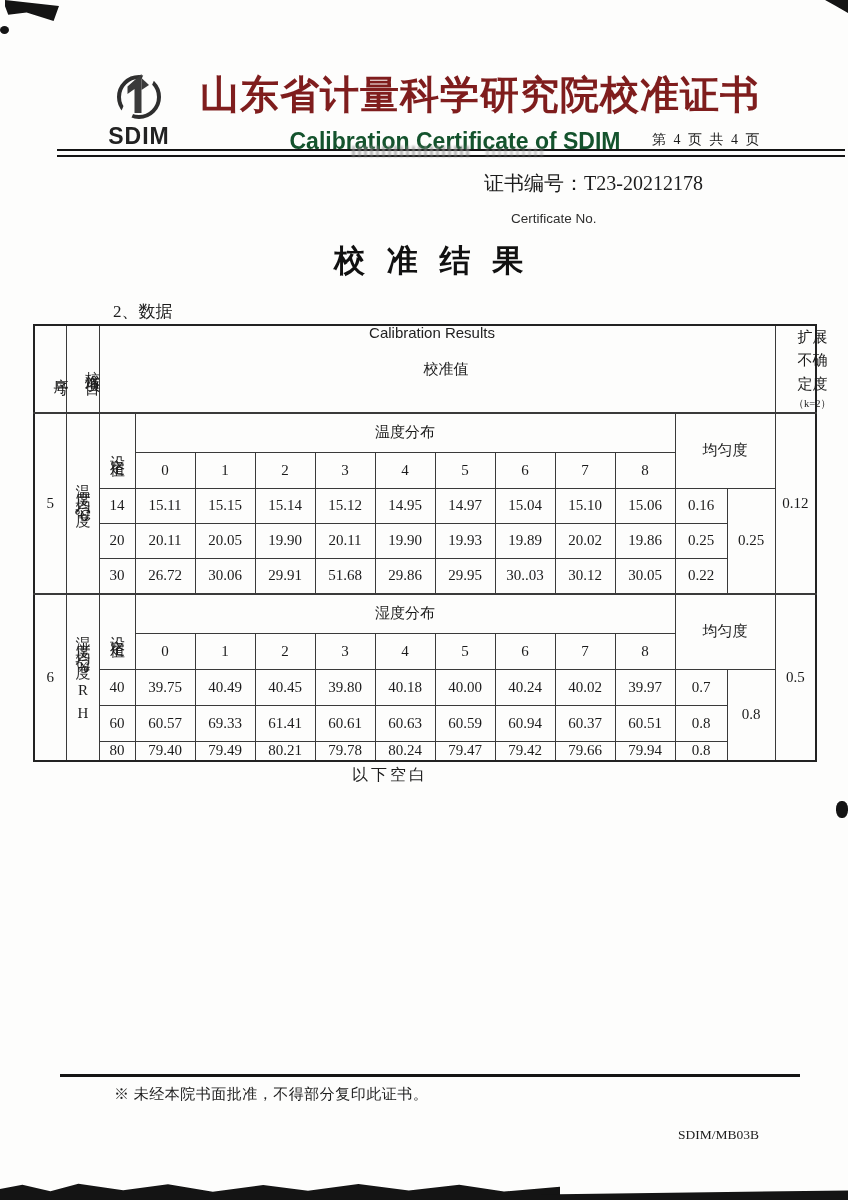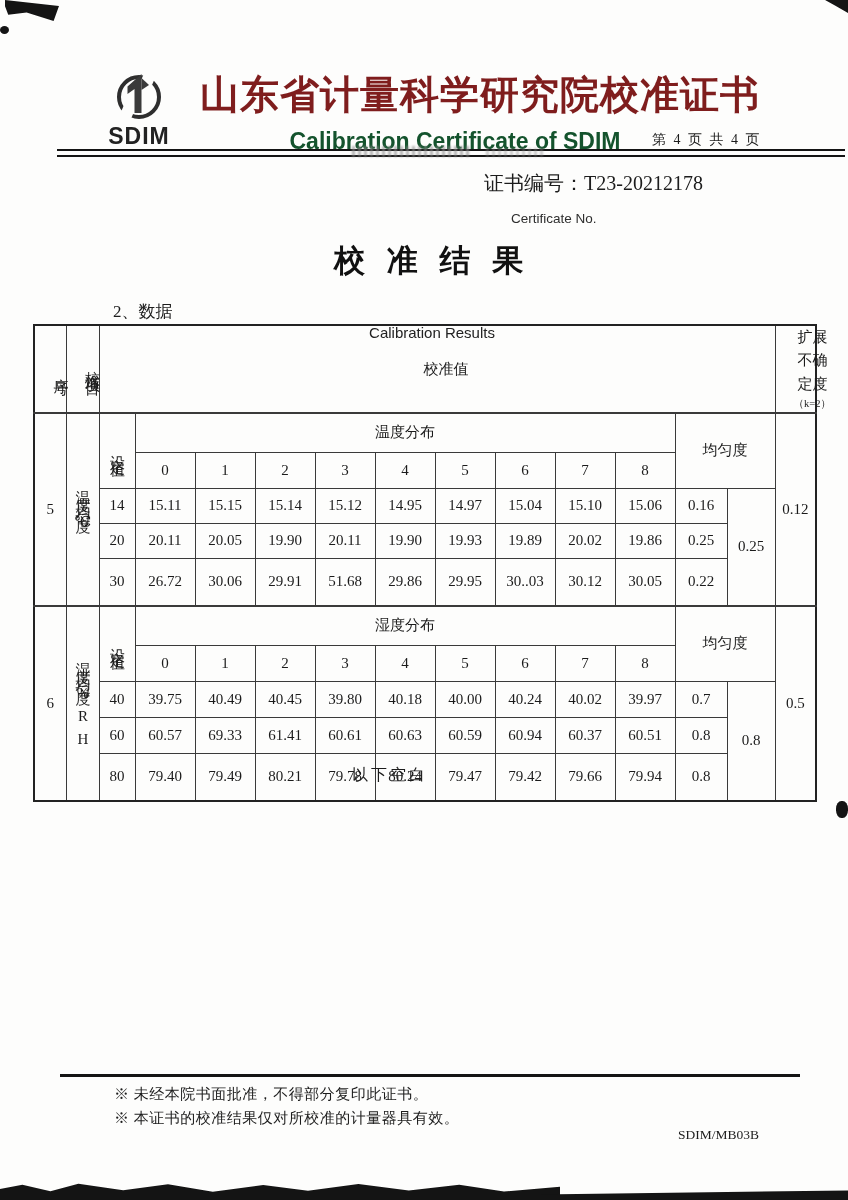--- a/index.html
+++ b/index.html
@@ -161,21 +161,21 @@
       <td>20.05</td>
       <td>19.90</td>
       <td>20.11</td>
       <td>19.90</td>
       <td>19.93</td>
       <td>19.89</td>
       <td>20.02</td>
       <td>19.86</td>
       <td>0.25</td>
     </tr>
-    <tr style="height:48px">
+    <tr style="height:36px">
       <td>30</td>
       <td>26.72</td>
       <td>30.06</td>
       <td>29.91</td>
       <td>51.68</td>
       <td>29.86</td>
       <td>29.95</td>
       <td>30..03</td>
       <td>30.12</td>
       <td>30.05</td>
@@ -221,36 +221,35 @@
       <td>69.33</td>
       <td>61.41</td>
       <td>60.61</td>
       <td>60.63</td>
       <td>60.59</td>
       <td>60.94</td>
       <td>60.37</td>
       <td>60.51</td>
       <td>0.8</td>
     </tr>
-    <tr style="height:48px">
+    <tr style="height:20px">
       <td>80</td>
       <td>79.40</td>
       <td>79.49</td>
       <td>80.21</td>
       <td>79.78</td>
       <td>80.24</td>
       <td>79.47</td>
       <td>79.42</td>
       <td>79.66</td>
       <td>79.94</td>
       <td>0.8</td>
     </tr>
   </tbody>
     </table>
 
   <div class="below-blank">以下空白</div>
 
   <div class="footer-rule"></div>
   <div class="note n1">※ 未经本院书面批准，不得部分复印此证书。</div>
-  <div class="note n2">※ 本证书的校准结果仅对所校准的计量器具有效。</div>
   <div class="form-no">SDIM/MB03B</div>
 
 </div>
 
 </body></html>

